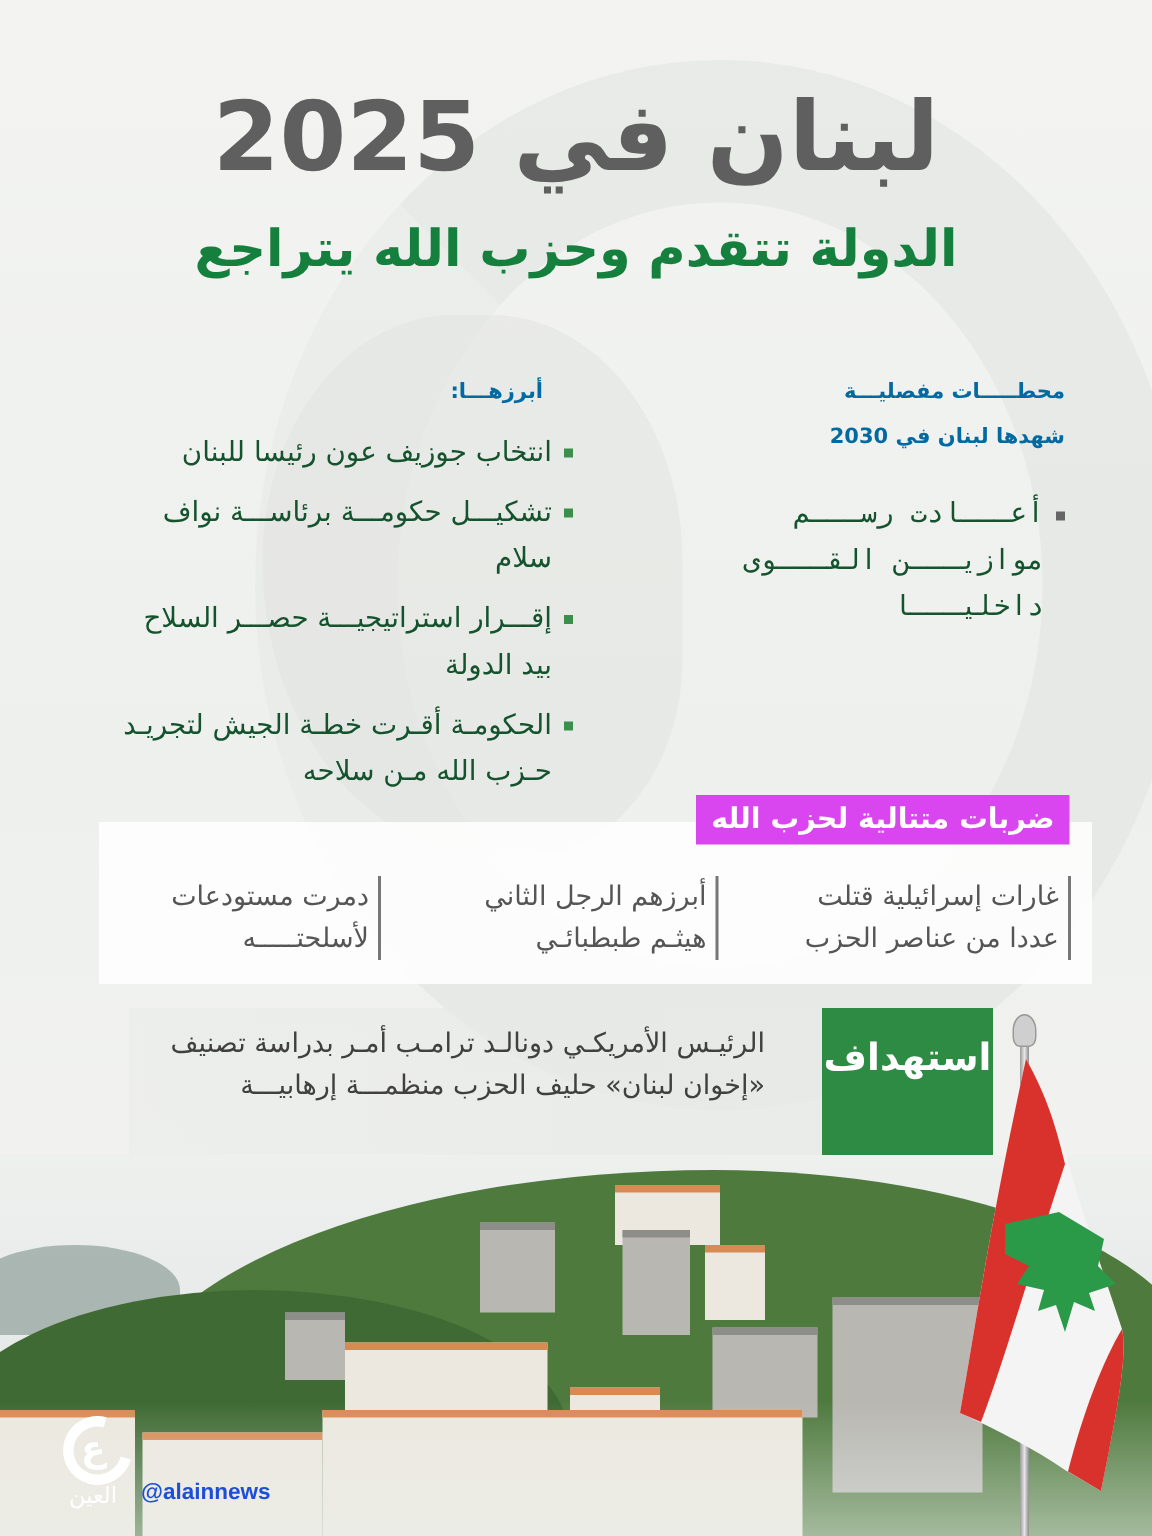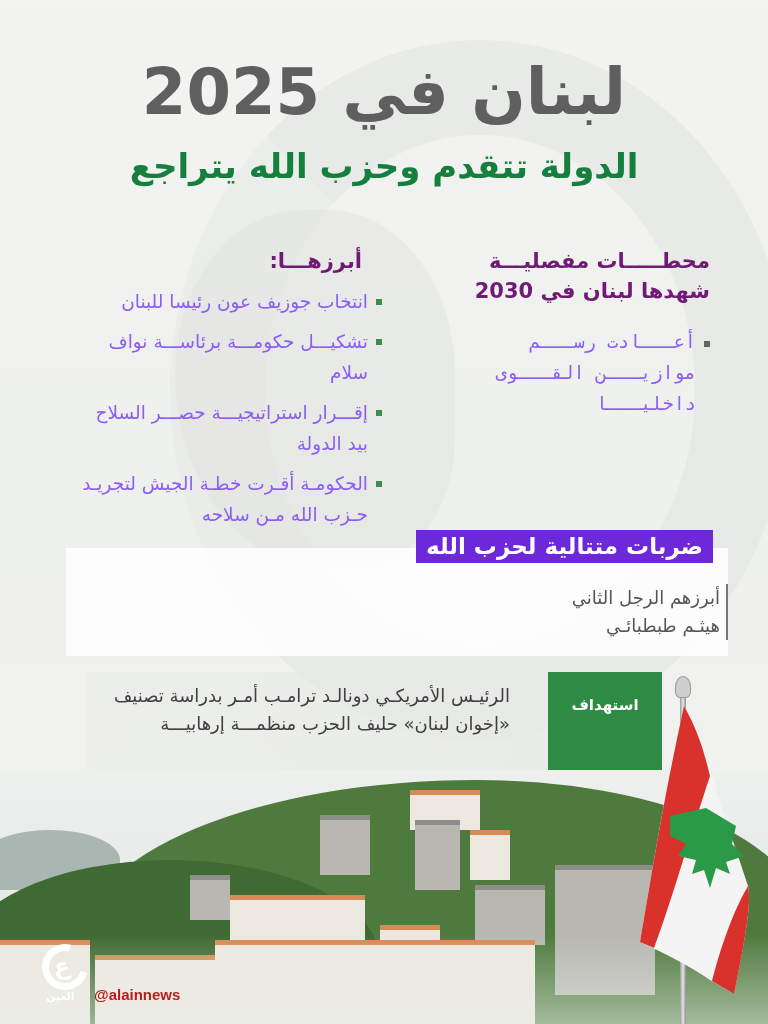--- a/index.html
+++ b/index.html
@@ -32,67 +32,67 @@
     font-weight: bold; font-size: 34px; line-height: 48px; color: #15803d;
   }
 
   .col-right {
     position: absolute; top: 246px; right: 58px; width: 250px;
   }
   .col-left {
     position: absolute; top: 246px; right: 386px; width: 300px;
   }
   .heading-green {
-    color: #701a75; font-weight: bold; font-size: 21px; line-height: 30px;
+    color: #0369a1; font-weight: bold; font-size: 14px; line-height: 30px;
   }
   .bullets { list-style: none; }
   .bullets li {
-    position: relative; font-size: 18.5px; line-height: 31px; color: #8b5cf6;
+    position: relative; font-size: 18.5px; line-height: 31px; color: #14532d;
     padding-right: 14px;
   }
   .bullets li::before {
     content: ""; position: absolute; right: 0; top: 13px;
     width: 6px; height: 6px; background: #3a8f4a;
   }
   .col-right .bullets { margin-top: 22px; }
   .col-right .bullets li { margin-bottom: 14px; font-family: Liberation Mono, monospace; }
   .col-right .bullets li::before { background: #666; }
   .col-left .bullets { margin-top: 10px; }
   .col-left .bullets li { margin-bottom: 9px; }
   .col-left .heading-green { padding-right: 20px; }
 
   .strikes-band {
     position: absolute; left: 66px; top: 548px; width: 662px; height: 108px;
     background: rgba(255,255,255,0.85);
   }
   .strikes-tag {
     position: absolute; right: 55px; top: 530px;
-    background: #6d28d9; color: #fff; font-weight: bold;
-    font-size: 23px; line-height: 32px; padding: 0 10px; height: 33px;
+    background: #d946ef; color: #fff; font-weight: bold;
+    font-size: 19px; line-height: 32px; padding: 0 10px; height: 33px;
   }
   .strikes-row {
     position: absolute; top: 584px; left: 66px; width: 662px;
     display: flex; flex-direction: row; justify-content: space-between;
   }
   .strike-item {
     font-size: 18px; line-height: 28px; color: #555;
     border-right: 2px solid #777; padding-right: 6px;
   }
   .strike-item.i1 { margin-right: 14px; width: 200px; }
   .strike-item.i2 { width: 190px; }
   .strike-item.i3 { width: 180px; margin-left: 8px; }
 
   .ally-band {
     position: absolute; left: 86px; top: 672px; width: 560px; height: 112px;
     background: linear-gradient(90deg, rgba(230,233,230,0.4), rgba(232,234,231,0.9));
   }
   .ally-tag {
     position: absolute; left: 548px; top: 672px; width: 114px; height: 112px;
     background: #2e8b43; color: #fff; font-weight: bold;
-    font-size: 15px; line-height: 34px; text-align: center; padding-top: 16px;
+    font-size: 25px; line-height: 34px; text-align: center; padding-top: 16px;
   }
   .ally-text {
     position: absolute; right: 258px; top: 682px; width: 430px;
     font-size: 18px; line-height: 28px; color: #404040;
   }
 
   .scene {
     position: absolute; left: 0; top: 770px; width: 768px; height: 254px; overflow: hidden;
   }
   .sky { position: absolute; inset: 0; background: linear-gradient(180deg, #eef0ee 0%, #e7ebe9 40%, #dfe5e3 100%); }
@@ -106,23 +106,23 @@
 
   .flag-wrap { position: absolute; left: 640px; top: 676px; width: 120px; height: 348px; }
   .pole { position: absolute; left: 40px; top: 10px; width: 6px; height: 340px; background: linear-gradient(90deg,#9a9a9a,#e6e6e6,#8c8c8c); }
   .finial { position: absolute; left: 35px; top: 0; width: 16px; height: 22px; border-radius: 50% 50% 30% 30%; background: #cfcfcf; border: 1px solid #999; }
 
   .logo {
     position: absolute; left: 40px; top: 944px; width: 52px; height: 66px; color: #fff;
   }
   .logo-ring { position: absolute; left: 2px; top: 0; width: 46px; height: 46px; border-radius: 50%; border: 7px solid #fff; border-right-color: transparent; transform: rotate(-30deg); }
   .logo-mark { position: absolute; left: 14px; top: 8px; font-size: 24px; font-weight: bold; line-height: 28px; }
-  .logo-name { position: absolute; left: 6px; top: 46px; font-size: 11px; font-weight: bold; line-height: 14px; }
+  .logo-name { position: absolute; left: 6px; top: 46px; font-size: 15px; font-weight: normal; line-height: 14px; }
   .handle {
-    position: absolute; left: 94px; top: 986px; color: #b91c1c;
+    position: absolute; left: 94px; top: 986px; color: #1d4ed8;
     font-family: "Liberation Sans", sans-serif; font-weight: bold; font-size: 15px; direction: ltr;
   }
 </style>
 </head>
 <body>
 
 <div class="bg-ring"></div>
 <div class="bg-blob"></div>
 
 <h1 class="title-main">لبنان في 2025</h1>
@@ -144,21 +144,23 @@
     <li>انتخاب جوزيف عون رئيسا للبنان</li>
     <li>تشكيـــل حكومـــة برئاســـة نواف سلام</li>
     <li>إقـــرار استراتيجيـــة حصـــر السلاح بيد الدولة</li>
     <li>الحكومـة أقـرت خطـة الجيش لتجريـد حـزب الله مـن سلاحه</li>
   </ul>
 </section>
 
 <div class="strikes-band"></div>
 <div class="strikes-tag">ضربات متتالية لحزب الله</div>
 <div class="strikes-row">
+  <div class="strike-item i1">غارات إسرائيلية قتلت عددا من عناصر الحزب</div>
   <div class="strike-item i2">أبرزهم الرجل الثاني هيثـم طبطبائـي</div>
+  <div class="strike-item i3">دمرت مستودعات لأسلحتـــــه</div>
 </div>
 
 <div class="ally-band"></div>
 <div class="ally-tag">
   <div>استهداف</div>
 </div>
 <div class="ally-text">الرئيـس الأمريكـي دونالـد ترامـب أمـر بدراسة تصنيف «إخوان لبنان» حليف الحزب منظمـــة إرهابيـــة</div>
 
 <div class="scene">
   <div class="sky"></div>

